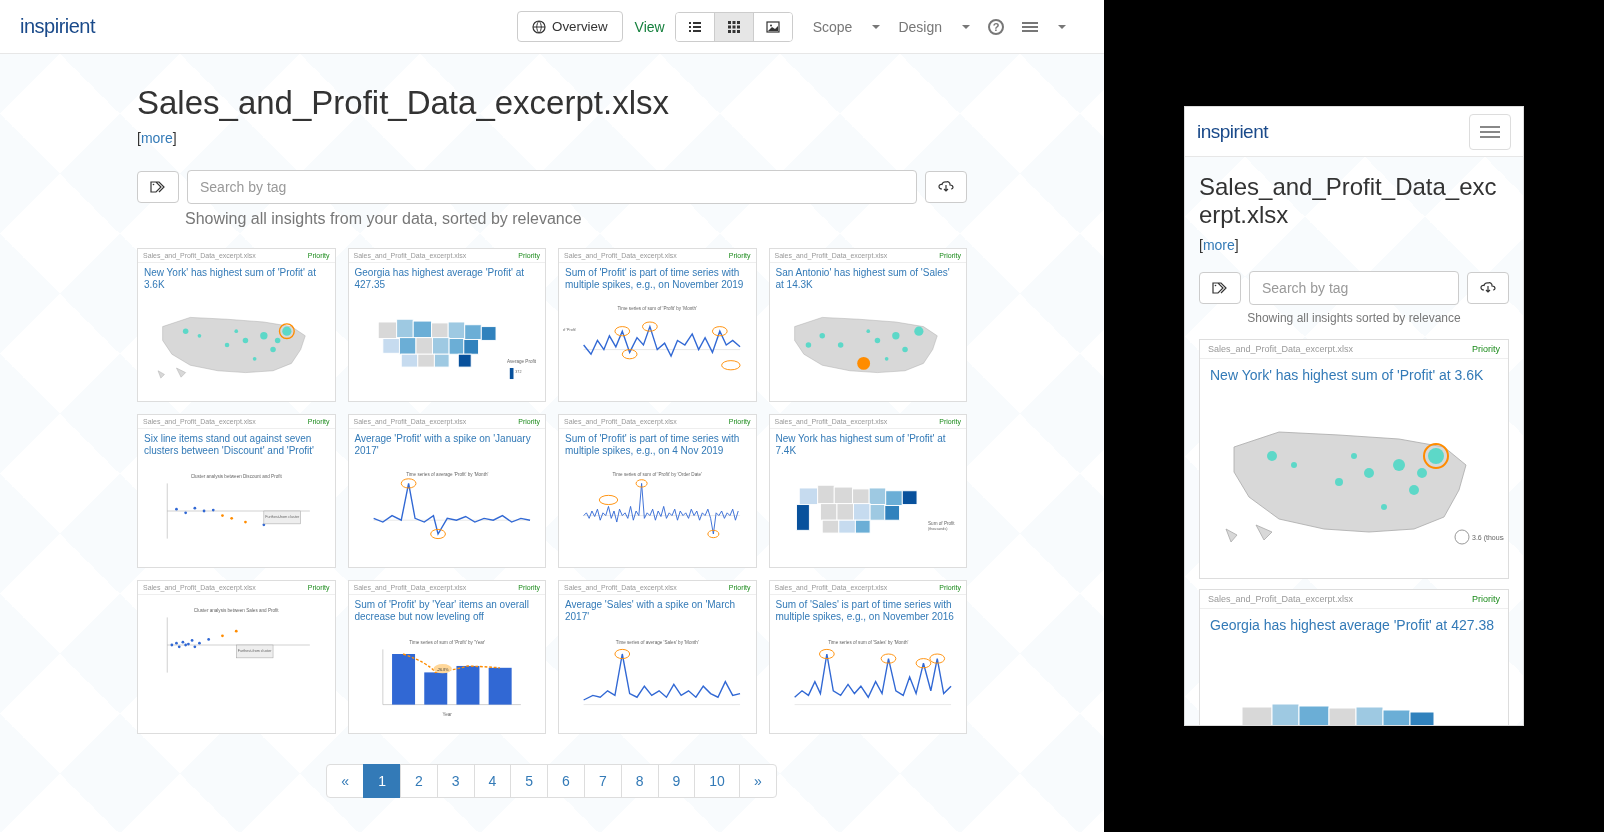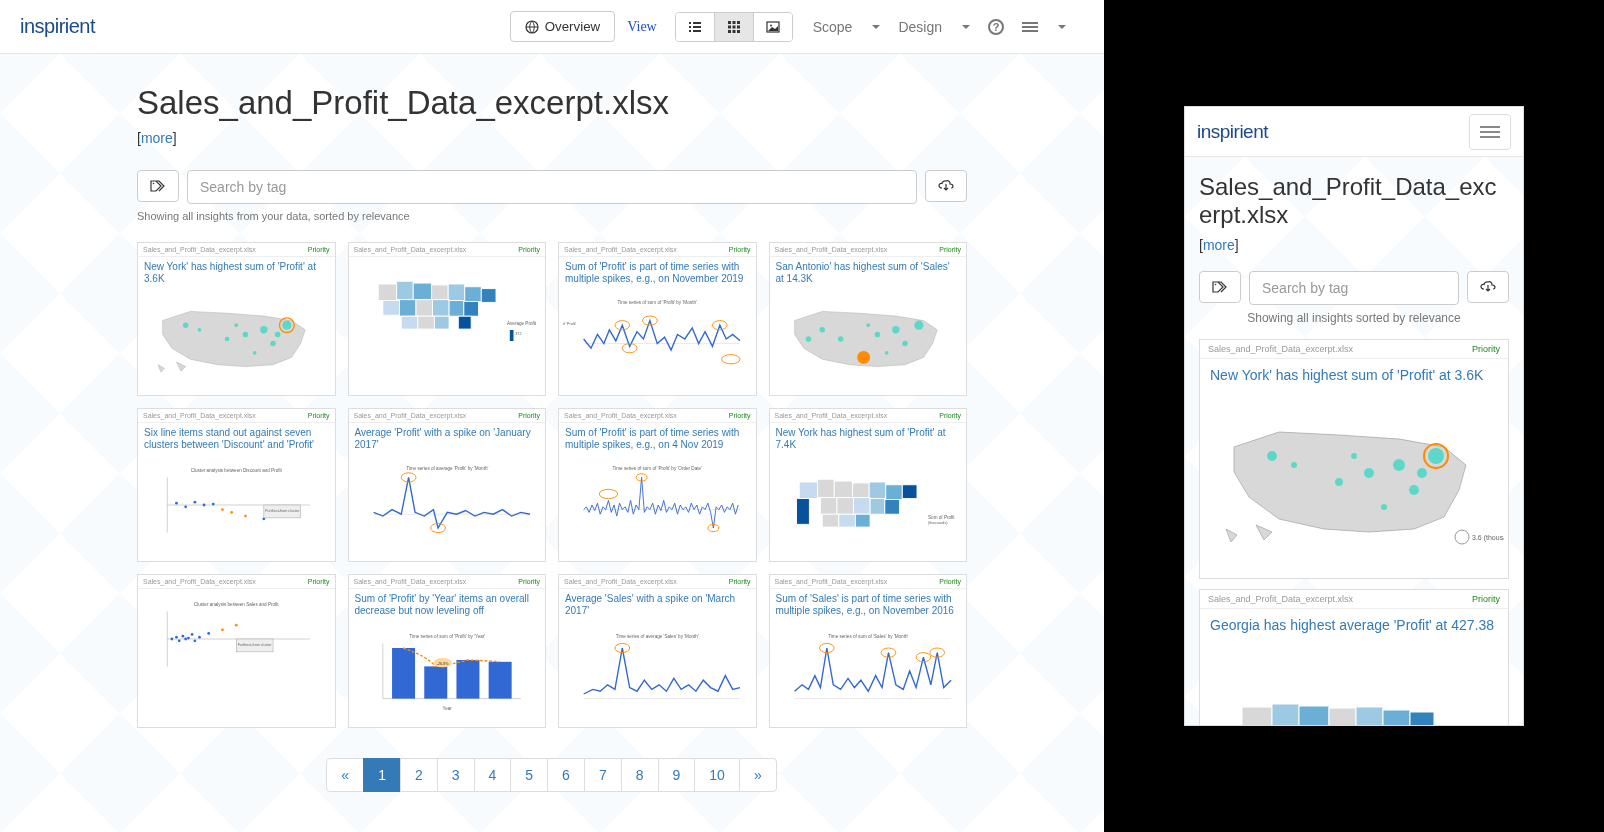--- a/index.html
+++ b/index.html
@@ -5,42 +5,42 @@
 * { box-sizing: border-box; margin: 0; padding: 0; }
 body { font-family: "Helvetica Neue", Helvetica, Arial, sans-serif; font-size: 14px; color: #333; background: #000; width: 1604px; height: 832px; overflow: hidden; }
 .outer { display: flex; width: 1604px; height: 692px; }
 .desktop { width: 1104px; height: 832px; background: #fff; display: flex; flex-direction: column; }
 .mobile-wrap { width: 500px; height: 832px; background: #000; display: flex; align-items: center; justify-content: center; }
 .mobile { width: 340px; height: 620px; background: #fff; overflow: hidden; border: 1px solid #ddd; }
 .navbar { height: 54px; border-bottom: 1px solid #e7e7e7; display: flex; align-items: center; padding: 0 20px; background: #fff; }
 .brand { color: #1a4a8a; font-weight: 500; font-size: 20px; letter-spacing: -0.5px; }
 .nav-spacer { flex: 1; }
 .nav-btn { border: 1px solid #ccc; border-radius: 4px; padding: 7px 14px; display: inline-flex; align-items: center; gap: 6px; margin-right: 12px; cursor: pointer; background: #fff; color: #333; }
-.nav-text { color: #1d4ed8; margin-right: 18px; font-family: Liberation Serif, serif; }
+.nav-text { color: #15803d; margin-right: 10px; }
 .view-group { display: inline-flex; border: 1px solid #ccc; border-radius: 4px; overflow: hidden; margin-right: 20px; }
 .view-btn { padding: 7px 12px; border-right: 1px solid #ccc; cursor: pointer; background: #fff; display: flex; align-items: center; }
 .view-btn:last-child { border-right: none; }
 .view-btn.active { background: #e6e6e6; }
 .nav-link { color: #777; cursor: pointer; margin-right: 18px; display: inline-flex; align-items: center; gap: 17px; }
 .caret { display: inline-block; width: 0; height: 0; border-left: 4px solid transparent; border-right: 4px solid transparent; border-top: 4px solid #777; margin-left: 3px; }
 .icon-help { width: 16px; height: 16px; border: 2px solid #777; border-radius: 50%; display: inline-flex; align-items: center; justify-content: center; font-size: 11px; font-weight: bold; color: #777; margin-right: 18px; }
 .hamburger-icon { display: inline-block; width: 16px; }
 .hamburger-icon span { display: block; height: 2px; background: #777; margin: 2px 0; }
 .bg-geo { background: linear-gradient(135deg, #f8fbfd 25%, transparent 25%), linear-gradient(225deg, #f8fbfd 25%, transparent 25%), linear-gradient(45deg, #f8fbfd 25%, transparent 25%), linear-gradient(315deg, #f8fbfd 25%, #fff 25%); background-size: 120px 120px; }
 .content { flex: 1; overflow: auto; padding: 30px 0 20px; }
 .content-inner { max-width: 870px; margin: 0 auto; padding: 0 20px; }
 .page-title { font-size: 33px; font-weight: 500; color: #333; margin-bottom: 8px; }
 .more-link { color: #337ab7; cursor: pointer; }
 .bracket { color: #333; }
-.search-row { display: flex; align-items: flex-start; gap: 8px; margin-top: 24px; }
+.search-row { display: flex; align-items: center; gap: 8px; margin-top: 24px; }
 .tag-btn { border: 1px solid #ccc; border-radius: 4px; padding: 8px 12px; cursor: pointer; background: #fff; }
 .search-input { flex: 1; border: 1px solid #ccc; border-radius: 4px; padding: 8px 12px; font-size: 14px; color: #555; }
 .search-input::placeholder { color: #999; }
 .cloud-btn { border: 1px solid #ccc; border-radius: 4px; padding: 8px 12px; cursor: pointer; background: #fff; }
-.status-text { color: #777; font-size: 11px; margin-top: 6px; }
+.status-text { color: #777; font-size: 16px; margin-top: 6px; margin-left: 48px; }
 .grid { display: grid; grid-template-columns: repeat(4, 1fr); gap: 12px; margin-top: 20px; }
 .card { border: 1px solid #ddd; background: #fff; height: 154px; cursor: pointer; overflow: hidden; position: relative; }
 .card-header { border-bottom: 1px solid #eee; padding: 3px 5px; display: flex; justify-content: space-between; font-size: 7px; color: #999; }
 .priority { color: #1a8a1a; font-weight: normal; }
 .card-title { color: #337ab7; font-size: 10px; padding: 4px 6px; line-height: 1.2; }
 .card-viz { height: 100px; display: flex; align-items: center; justify-content: center; padding: 4px; }
 .pagination { display: flex; justify-content: center; gap: 0; margin-top: 30px; }
 .page-btn { border: 1px solid #ddd; padding: 8px 14px; color: #337ab7; cursor: pointer; margin-left: -1px; background: #fff; font-size: 14px; }
 .page-btn.active { background: #337ab7; color: #fff; border-color: #337ab7; }
 .page-btn:first-child { border-radius: 4px 0 0 4px; }
@@ -182,20 +182,21 @@
                   <circle cx="145" cy="45" r="3" fill="#5dd8c8"></circle>
                 </svg>
               </div>
           </div>
 
           <div class="card">
             <div class="card-header">
                 <span>Sales_and_Profit_Data_excerpt.xlsx</span>
                 <span class="priority">Priority</span>
               </div>
+            <div class="card-title">Georgia has highest average 'Profit' at 427.35</div>
             <div class="card-viz">
                 <svg class="usmap" viewBox="0 0 200 100">
                   <rect x="25" y="25" width="20" height="18" fill="#d8d8d8" stroke="#fff"></rect>
                   <rect x="45" y="22" width="18" height="20" fill="#9ec9e2" stroke="#fff"></rect>
                   <rect x="63" y="24" width="20" height="18" fill="#6baed6" stroke="#fff"></rect>
                   <rect x="83" y="26" width="18" height="16" fill="#d8d8d8" stroke="#fff"></rect>
                   <rect x="101" y="25" width="18" height="18" fill="#9ec9e2" stroke="#fff"></rect>
                   <rect x="119" y="28" width="18" height="16" fill="#6baed6" stroke="#fff"></rect>
                   <rect x="137" y="30" width="16" height="15" fill="#3182bd" stroke="#fff"></rect>
                   <rect x="30" y="43" width="18" height="16" fill="#c6dbef" stroke="#fff"></rect>

